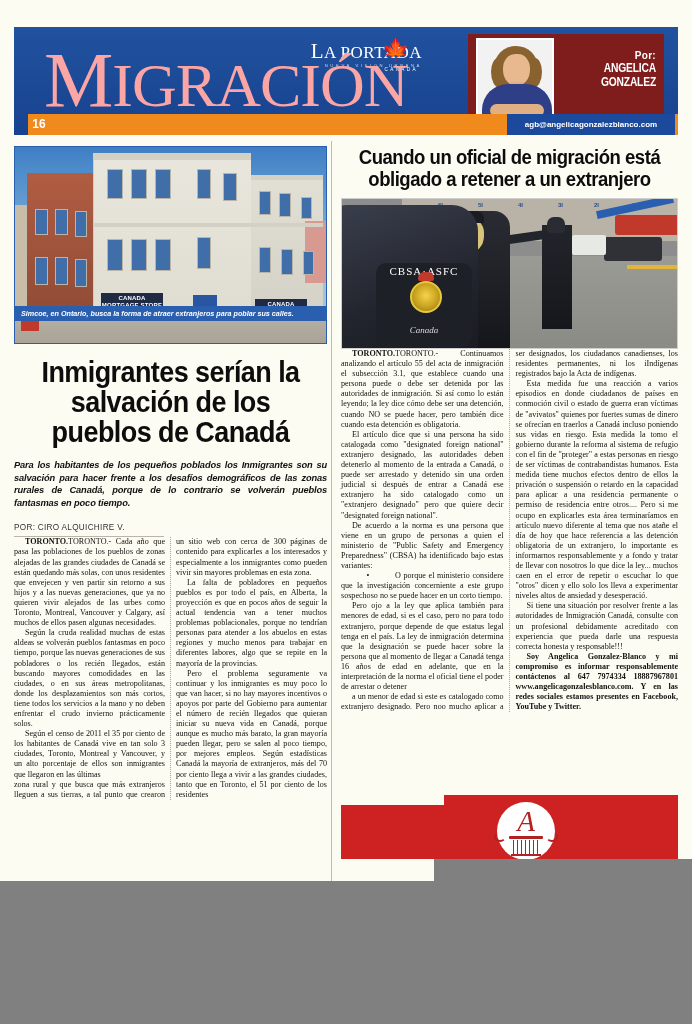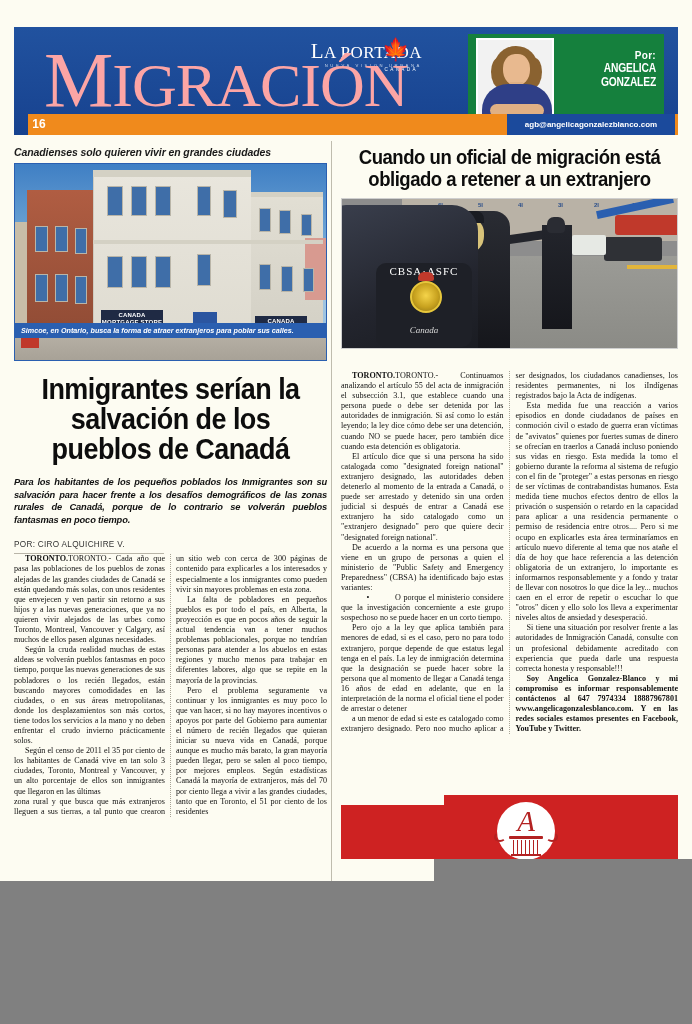--- a/index.html
+++ b/index.html
@@ -63,21 +63,21 @@
   .maple {
     position: absolute; left: 100px; top: -3px;
     width: 22px; height: 24px;
     color: #f08a1c; font-size: 22px; line-height: 22px;
   }
 
   
   .author-box {
     position: absolute; right: 14px; top: 7px;
     width: 196px; height: 94px;
-    background: #15803d;
+    background: #7f1d1d;
   }
   .author-photo {
     position: absolute; left: 8px; top: 4px;
     width: 78px; height: 87px;
     background: #ffffff;
     border: 2px solid #ffffff;
     overflow: hidden;
   }
   .ph-bg { position:absolute; inset:0; background:#f2f2f2; }
   .ph-hair {
@@ -356,21 +356,21 @@
   }
   .officer-far-head { position:absolute; left:205px; top:18px; width:18px; height:16px; background:#2a2c33; border-radius:7px 7px 4px 4px; }
   .officer-far-arm { position:absolute; left:158px; top:34px; width:48px; height:9px; background:#23252c; transform: rotate(-8deg); }
   .truck { position:absolute; left:262px; top:38px; width:58px; height:24px; background:#2f3136; border-radius:3px; }
   .van { position:absolute; left:230px; top:36px; width:34px; height:20px; background:#e6e9e4; border-radius:2px; }
   .crane { position:absolute; left:254px; top:4px; width:78px; height:8px; background:#2a5fb0; transform: rotate(-12deg); }
   .redstripe { position:absolute; right:0; top:16px; width:62px; height:20px; background:#c0392b; border-radius:3px 0 0 3px; }
   .yellowline { position:absolute; right:0; top:66px; width:50px; height:4px; background:#e2b53a; }
 
   .three-col-right {
-    margin-top: 22px;
+    margin-top: 0;
     column-count: 2;
     column-gap: 12px;
     column-rule: 1px dotted #a8a496;
   }
   .bodytext-r {
     font-family: "Liberation Serif", serif;
     font-size: 8.1px;
     line-height: 10.1px;
     text-align: justify;
     color: #111;
@@ -449,21 +449,20 @@
       <div class="author-name"><span>ANGELICA</span><br><span>GONZALEZ</span></div>
     </div>
 
     <div class="strip">
       <div class="strip-pagenum">16</div>
       <div class="strip-mail">agb@angelicagonzalezblanco.com</div>
     </div>
   </div>
 
   <div class="left-art">
-    <div class="kicker">Canadienses solo quieren vivir en grandes ciudades</div>
 
     <div class="photo-frame">
       <div class="sky"></div>
       <div class="bldg-left2"></div>
       <div class="bldg-left"></div>
       <div class="bldg-right"></div>
       <div class="bldg-far-right"></div>
       <div class="bldg-main"></div>
       <div class="cornice" style="left:78px; top:6px; width:158px; height:7px;"></div>
       <div class="cornice" style="left:236px; top:28px; width:72px; height:5px;"></div>

